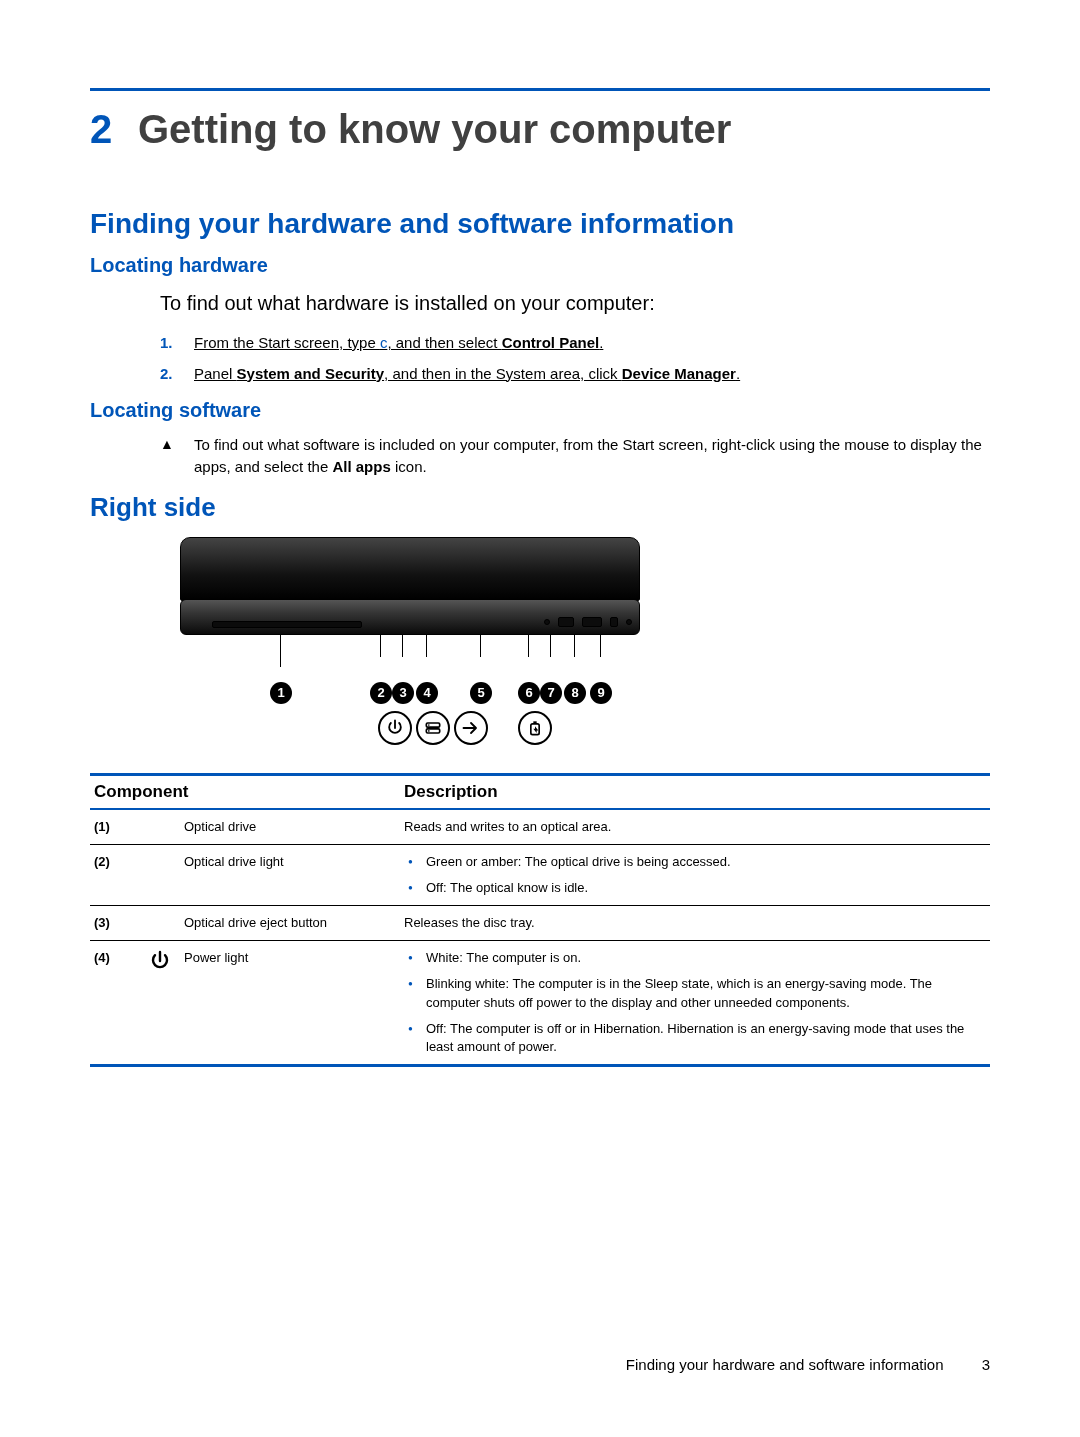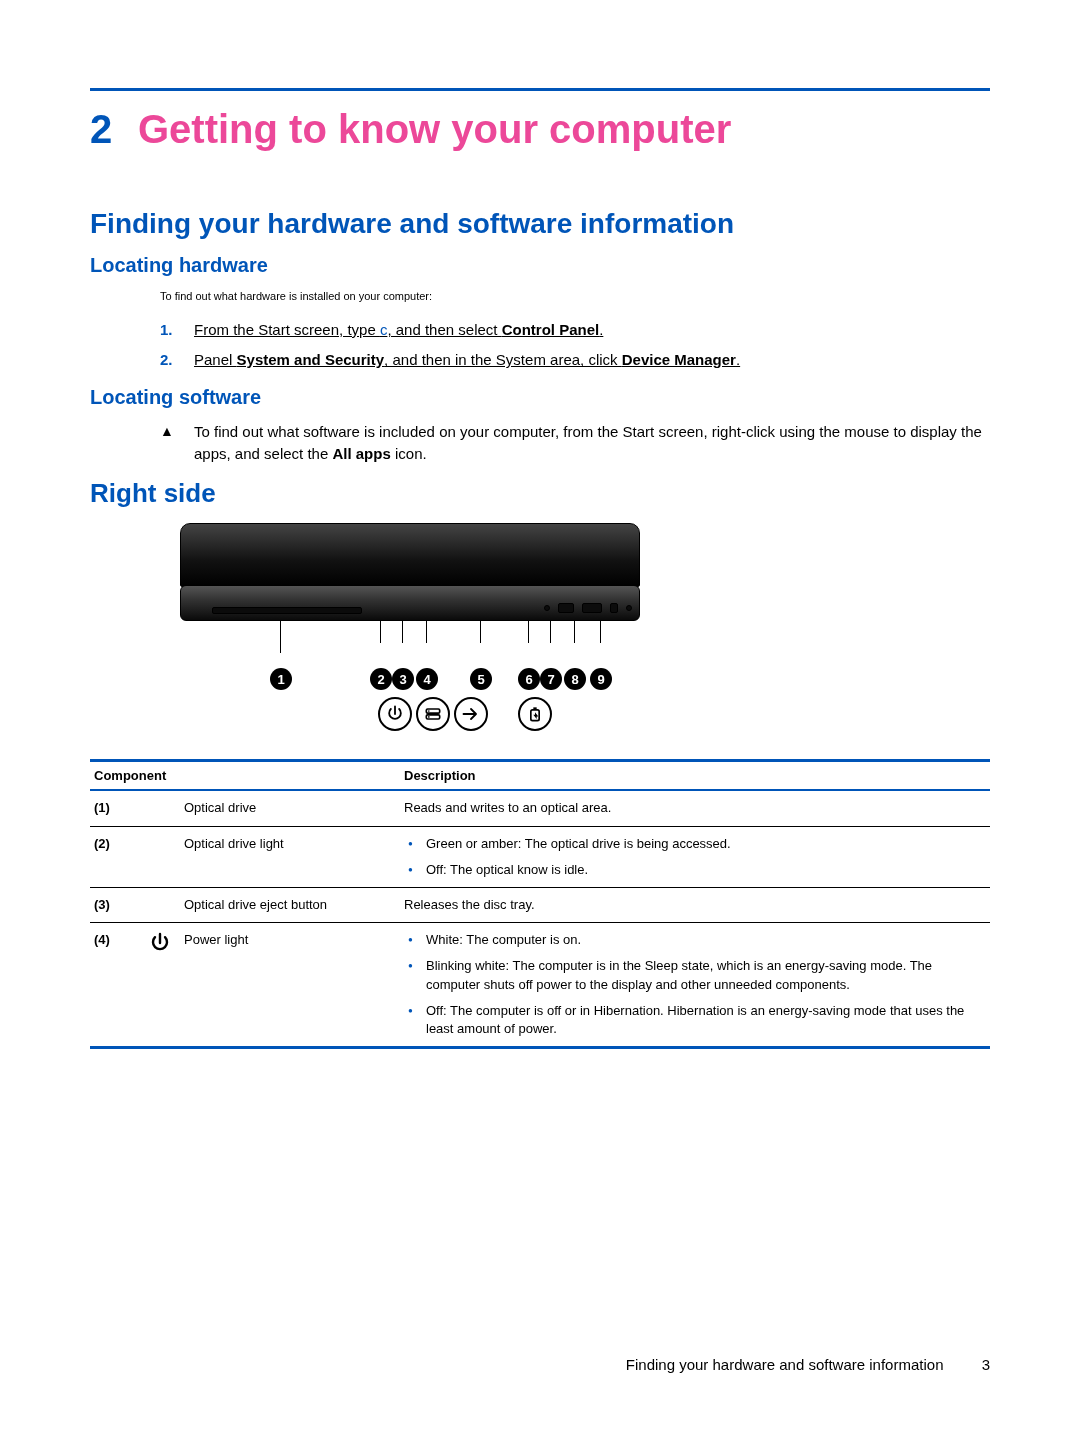--- a/index.html
+++ b/index.html
@@ -24,39 +24,39 @@
   .chapter-num {
     font-size: 40px;
     font-weight: bold;
     color: #0055b8;
     width: 48px;
     flex: 0 0 48px;
   }
   .chapter-title {
     font-size: 40px;
     font-weight: bold;
-    color: #ec4899;
+    color: #404040;
     line-height: 1.1;
   }
   .h2 {
     font-size: 28px;
     font-weight: bold;
     color: #0055b8;
     margin-top: 12px;
     margin-bottom: 14px;
   }
   .h3 {
     font-size: 20px;
     font-weight: bold;
     color: #0055b8;
     margin-top: 10px;
     margin-bottom: 12px;
   }
   .body-text {
-    font-size: 11px;
+    font-size: 20px;
     line-height: 1.45;
     margin-left: 70px;
     margin-bottom: 14px;
   }
   ol.steps {
     list-style: none;
     margin-left: 70px;
     margin-bottom: 14px;
   }
   ol.steps li {
@@ -197,21 +197,21 @@
     width: 100%;
     border-collapse: collapse;
     margin-top: 6px;
   }
   .comp-table thead tr {
     border-top: 3px solid #0055b8;
     border-bottom: 2px solid #0055b8;
   }
   .comp-table th {
     text-align: left;
-    font-size: 13px;
+    font-size: 17px;
     font-weight: bold;
     padding: 6px 4px;
   }
   .comp-table td {
     font-size: 13px;
     padding: 8px 4px;
     vertical-align: top;
     border-bottom: 1px solid #000;
     line-height: 1.4;
   }

